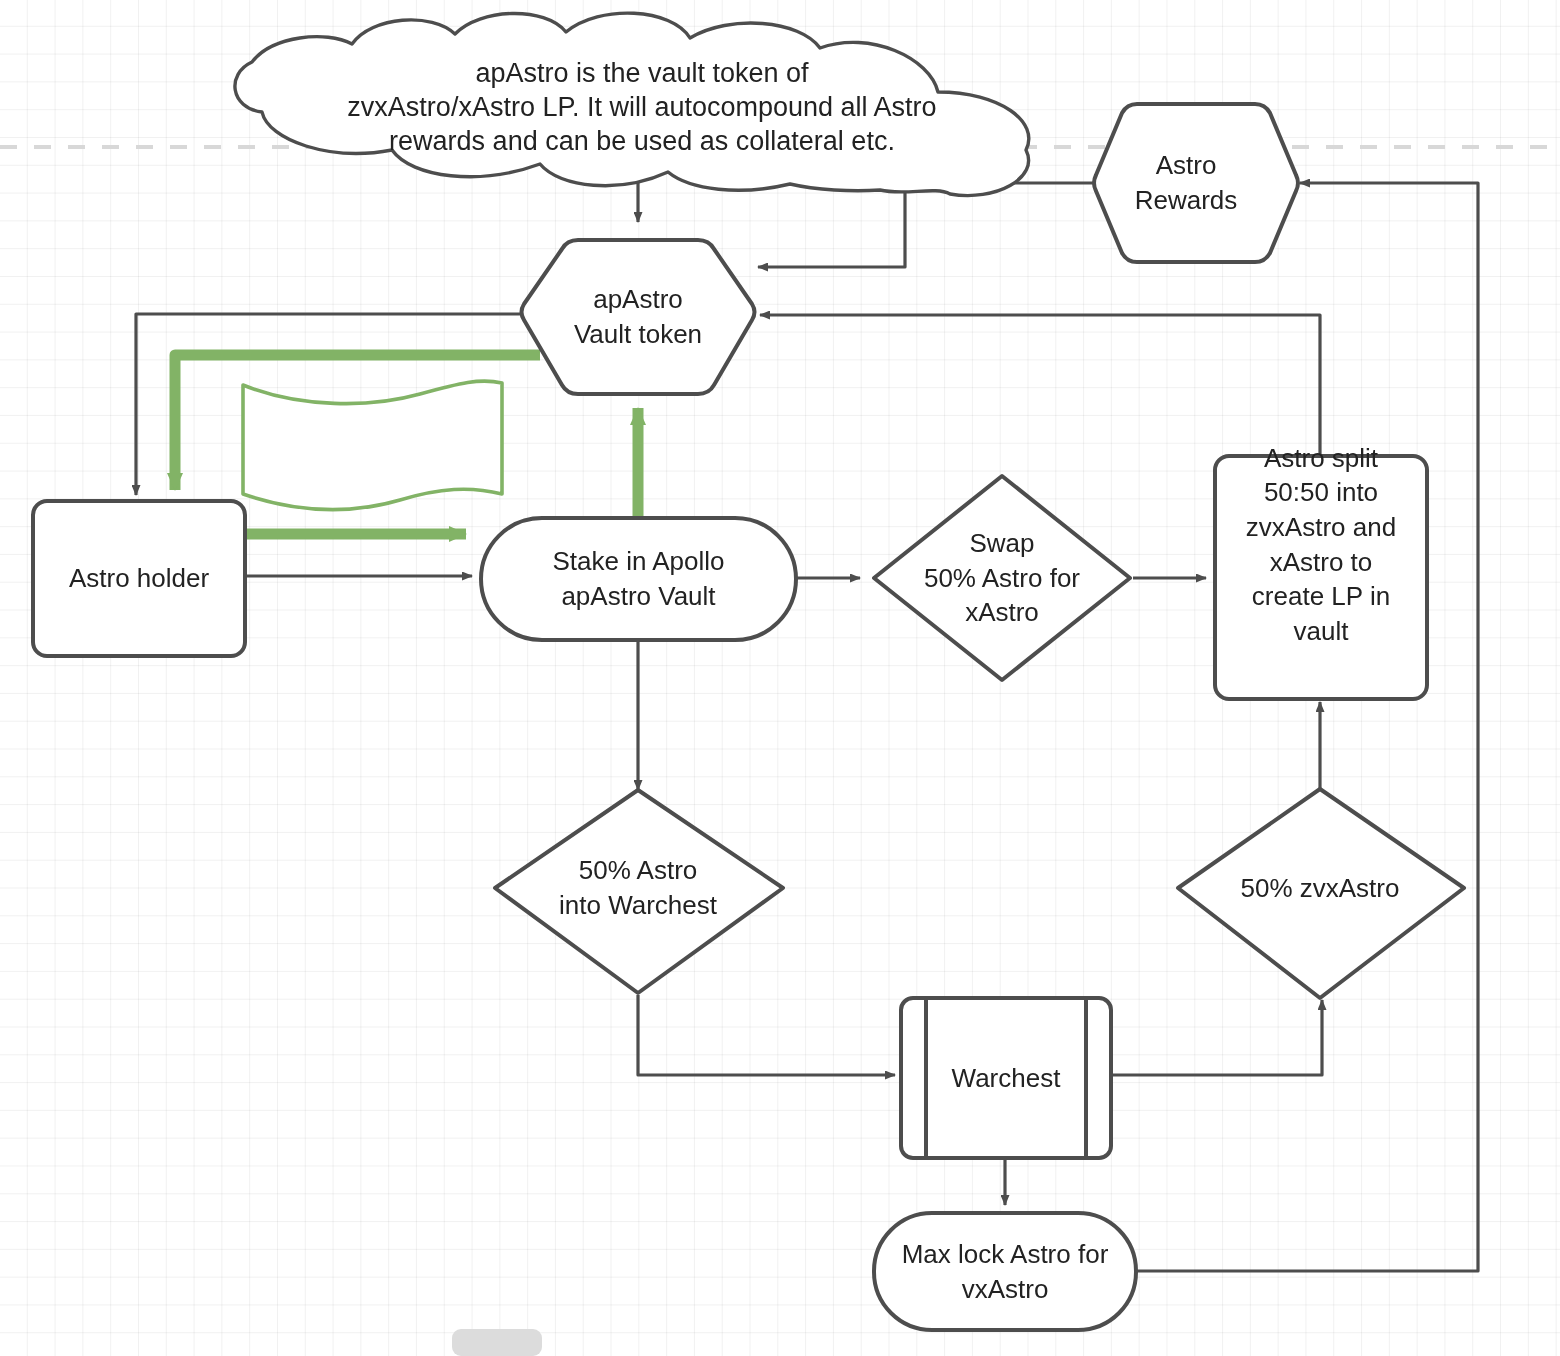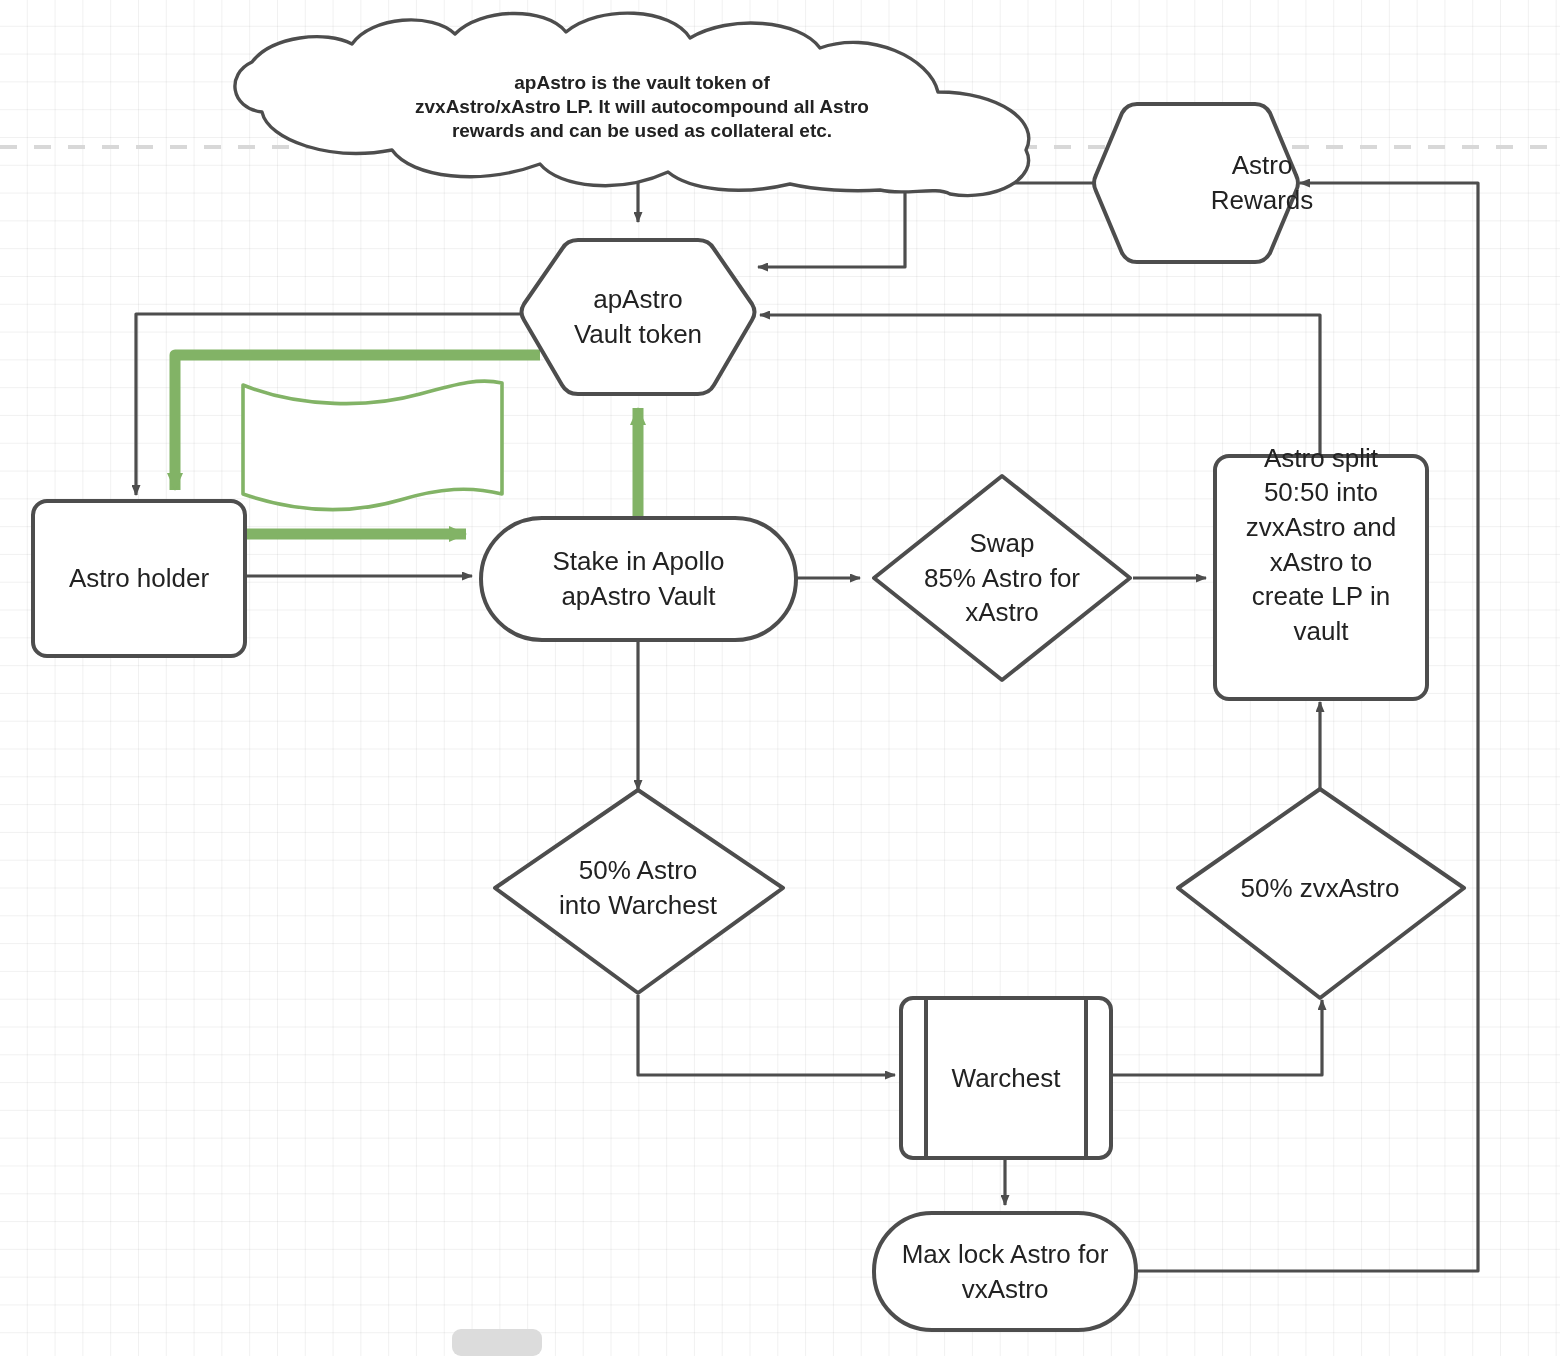--- a/index.html
+++ b/index.html
@@ -24,21 +24,21 @@
     font-size:26px;
     line-height:1.33;
     pointer-events:none;
     white-space:pre-line;
   }
   .banner-text{
     color:#79b158;
     font-weight:bold;
     font-size:25px;
   }
-  .cloud-text{font-size:19px;line-height:1.27;font-weight:bold;}
+  .cloud-text{font-size:27px;line-height:1.27;}
   .scrollthumb{
     position:absolute;
     background:#dcdcdc;
     border-radius:9px;
   }
 </style>
 </head>
 <body>
 
 <div id="canvas">
@@ -136,34 +136,34 @@
       <line x1="1086" y1="1000" x2="1086" y2="1156" stroke="#4d4d4d" stroke-width="4"></line>
     </g>
 
     <rect x="874" y="1213" width="262" height="117" rx="58" ry="58" fill="#ffffff" stroke="#4d4d4d" stroke-width="4"></rect>
   </svg>
 
   <div class="nodetext cloud-text" style="left:262px;top:42px;width:760px;height:130px;">apAstro is the vault token of
 zvxAstro/xAstro LP. It will autocompound all Astro
 rewards and can be used as collateral etc.</div>
 
-  <div class="nodetext" style="left:1160px;top:104px;width:204px;height:158px;">Astro
+  <div class="nodetext" style="left:1084px;top:104px;width:204px;height:158px;">Astro
 Rewards</div>
 
   <div class="nodetext" style="left:519px;top:240px;width:238px;height:154px;">apAstro
 Vault token</div>
 
 
   <div class="nodetext" style="left:33px;top:501px;width:212px;height:155px;text-align:center;">Astro holder</div>
 
   <div class="nodetext" style="left:481px;top:518px;width:315px;height:122px;">Stake in Apollo
 apAstro Vault</div>
 
   <div class="nodetext" style="left:884px;top:498px;width:236px;height:160px;">Swap
-85% Astro for
+50% Astro for
 xAstro</div>
 
   <div class="nodetext" style="left:1217px;top:458px;width:208px;height:173px;">Astro split
 50:50 into
 zvxAstro and
 xAstro to
 create LP in
 vault</div>
 
   <div class="nodetext" style="left:513px;top:838px;width:250px;height:100px;">50% Astro

